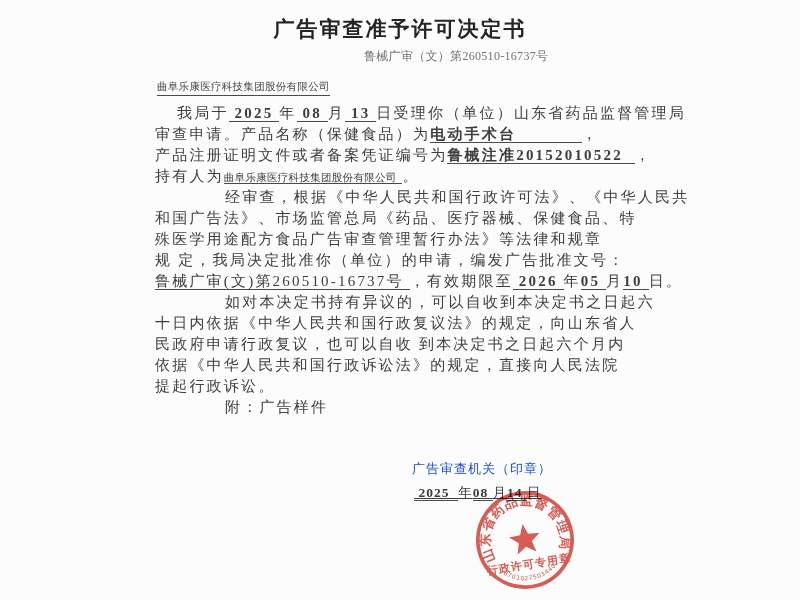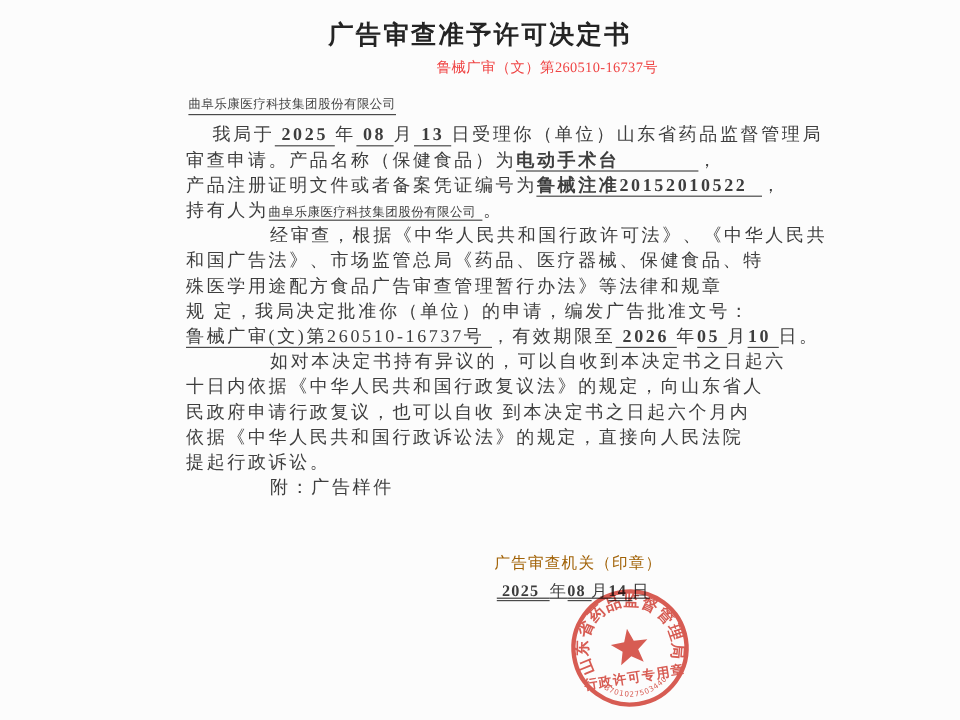--- a/index.html
+++ b/index.html
@@ -11,40 +11,40 @@
     overflow:hidden;
   }
   .page{position:relative;width:800px;height:444px;background:#fcfcfc;}
   .title{
     position:absolute;top:15px;left:0;width:800px;
     text-align:center;font-size:21px;font-weight:bold;
     letter-spacing:2px;color:#242424;margin:0;
   }
   .doc-number{
     position:absolute;top:48px;left:364px;
-    font-size:12px;letter-spacing:.3px;color:#ef4444;
+    font-size:12px;letter-spacing:.3px;color:#737373;
   }
   .recipient{
     position:absolute;top:80px;left:157px;
     font-size:10.5px;letter-spacing:.3px;color:#454545;
     border-bottom:1px solid #4a4a4a;padding-bottom:1px;
   }
   .body-block{
     position:absolute;top:103px;left:155px;width:500px;
     font-size:15px;letter-spacing:2.2px;color:#3e3e3e;
   }
   .line{height:21px;line-height:21px;white-space:nowrap;}
   .in1{text-indent:22px;}
   .in2{text-indent:70px;}
   .u{border-bottom:1px solid #4a4a4a;padding-bottom:0px;}
   .b{font-weight:bold;margin-top:31px;}
   .sm{font-size:10.5px;letter-spacing:.3px;}
   .issuer{
     position:absolute;top:460px;left:412px;
-    font-size:13px;letter-spacing:1px;color:#a16207;
+    font-size:13px;letter-spacing:1px;color:#1d4ed8;
   }
   .issue-date{
     position:absolute;top:484px;left:414px;
     font-size:13.5px;letter-spacing:1px;color:#3c3c3c;text-decoration:underline;
   }
   .stamp{
     position:absolute;left:449px;top:464px;width:152px;height:152px;
     transform:rotate(-9deg);
     opacity:.88;
     mix-blend-mode:multiply;

